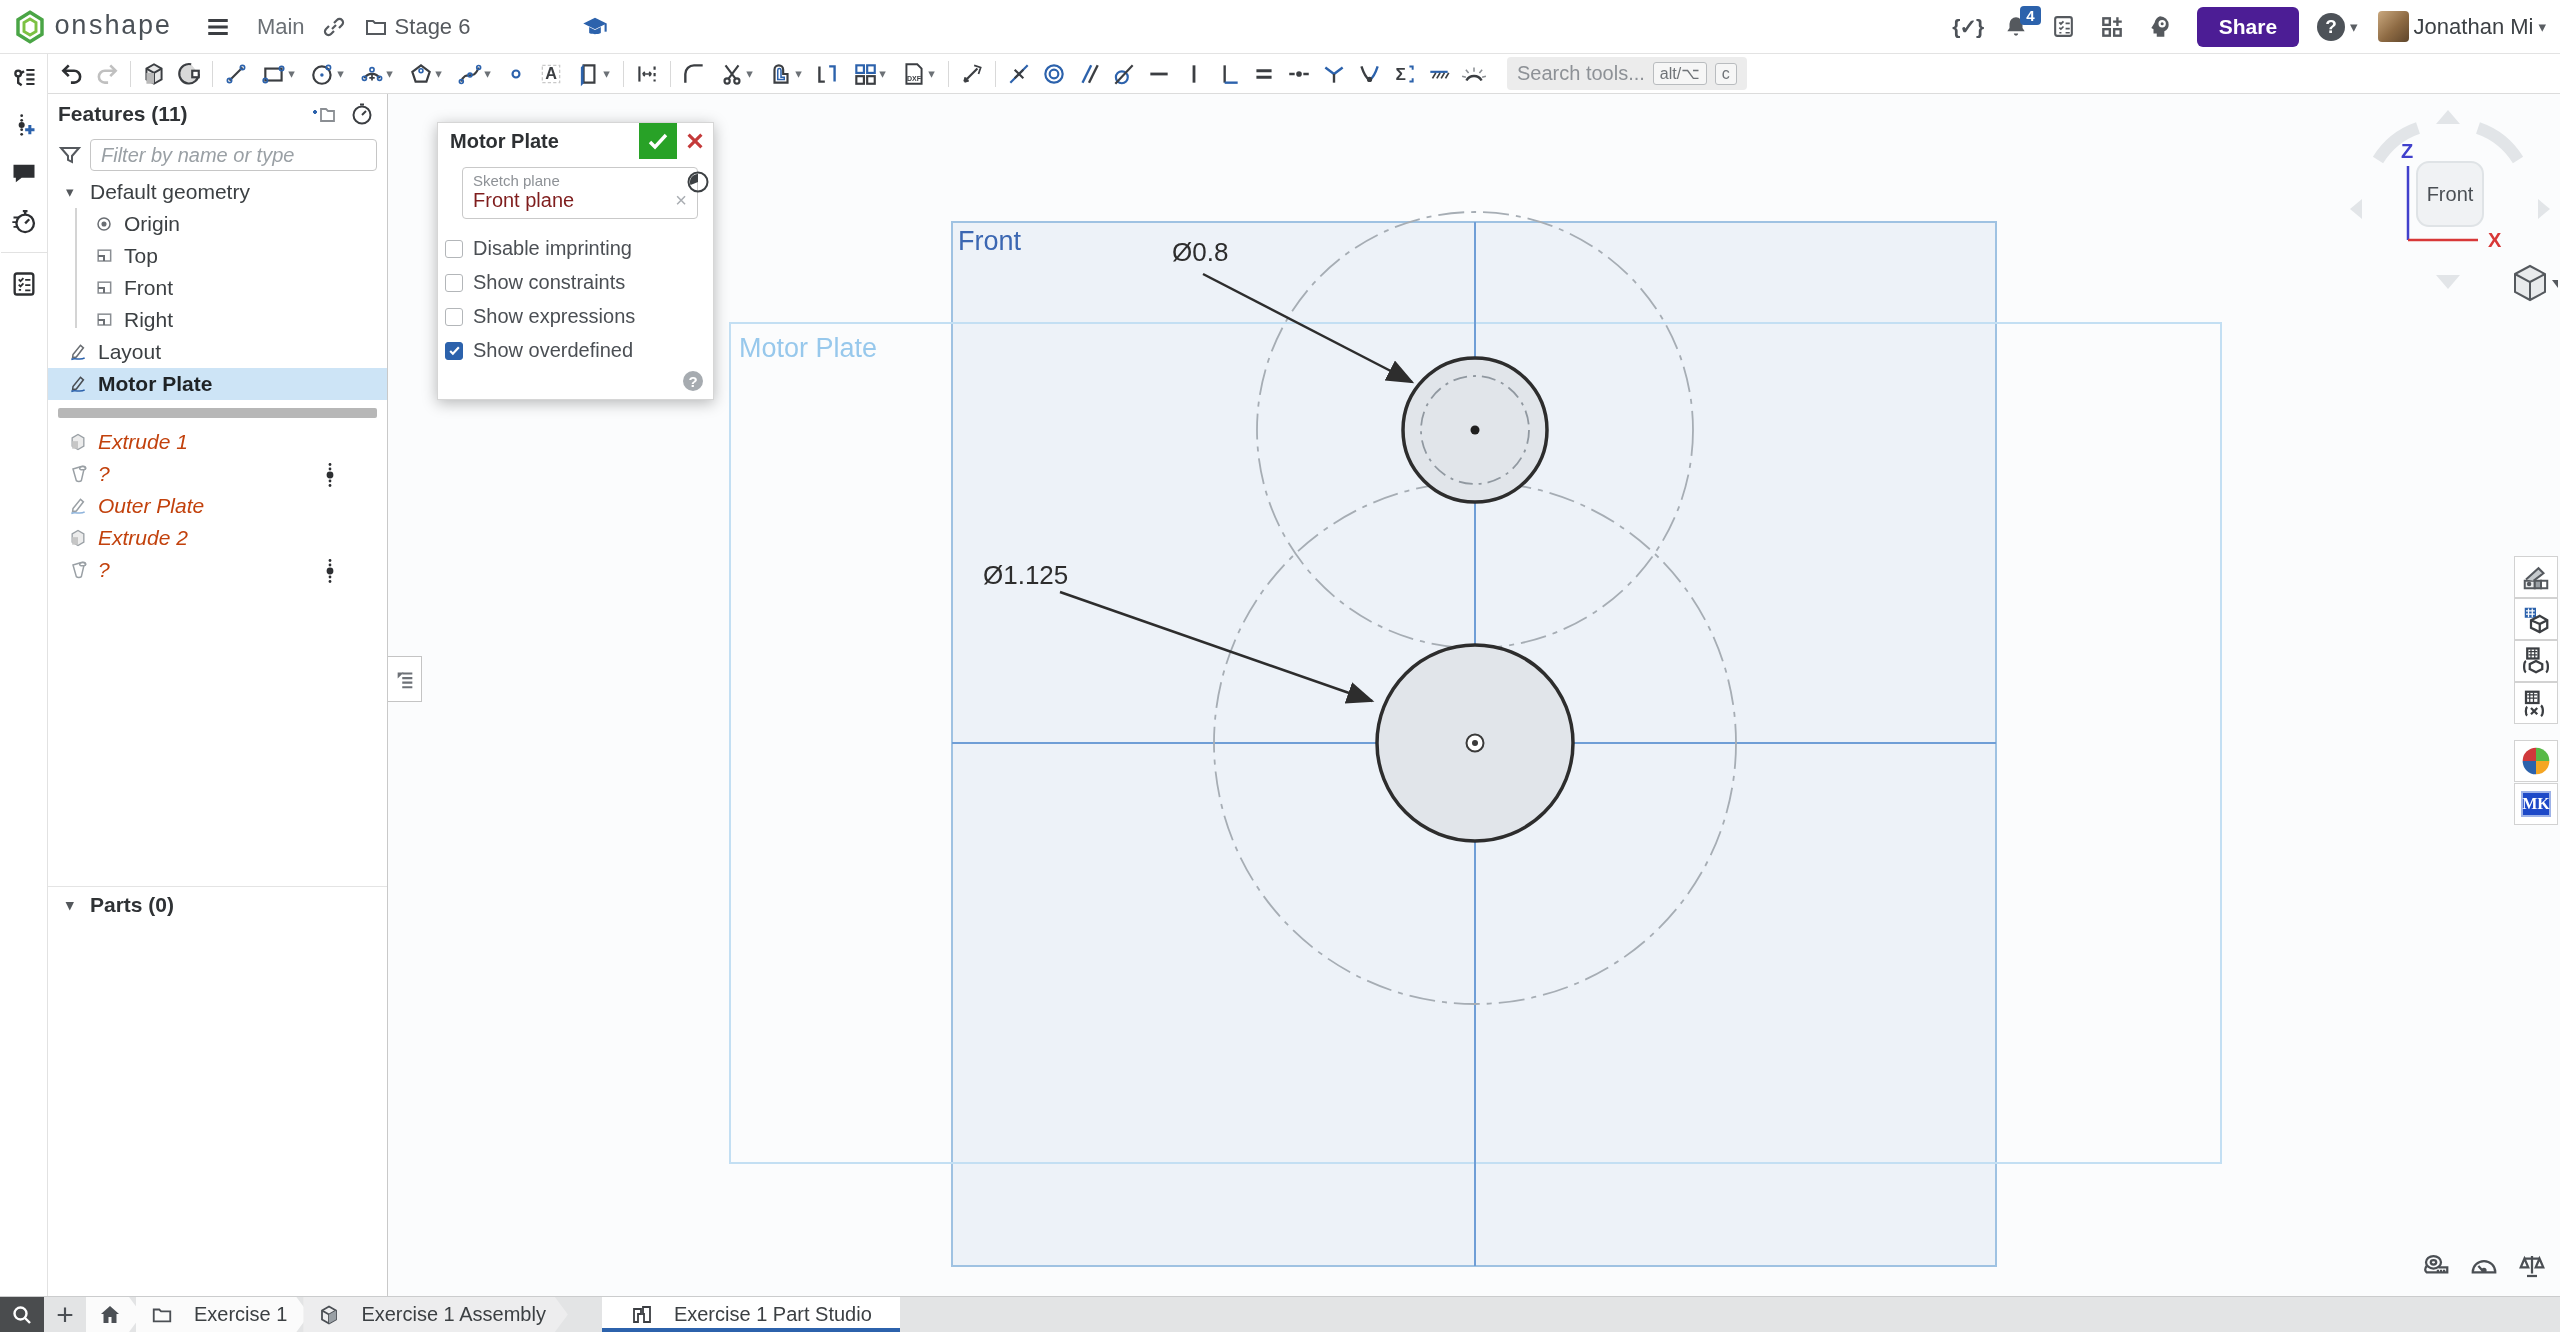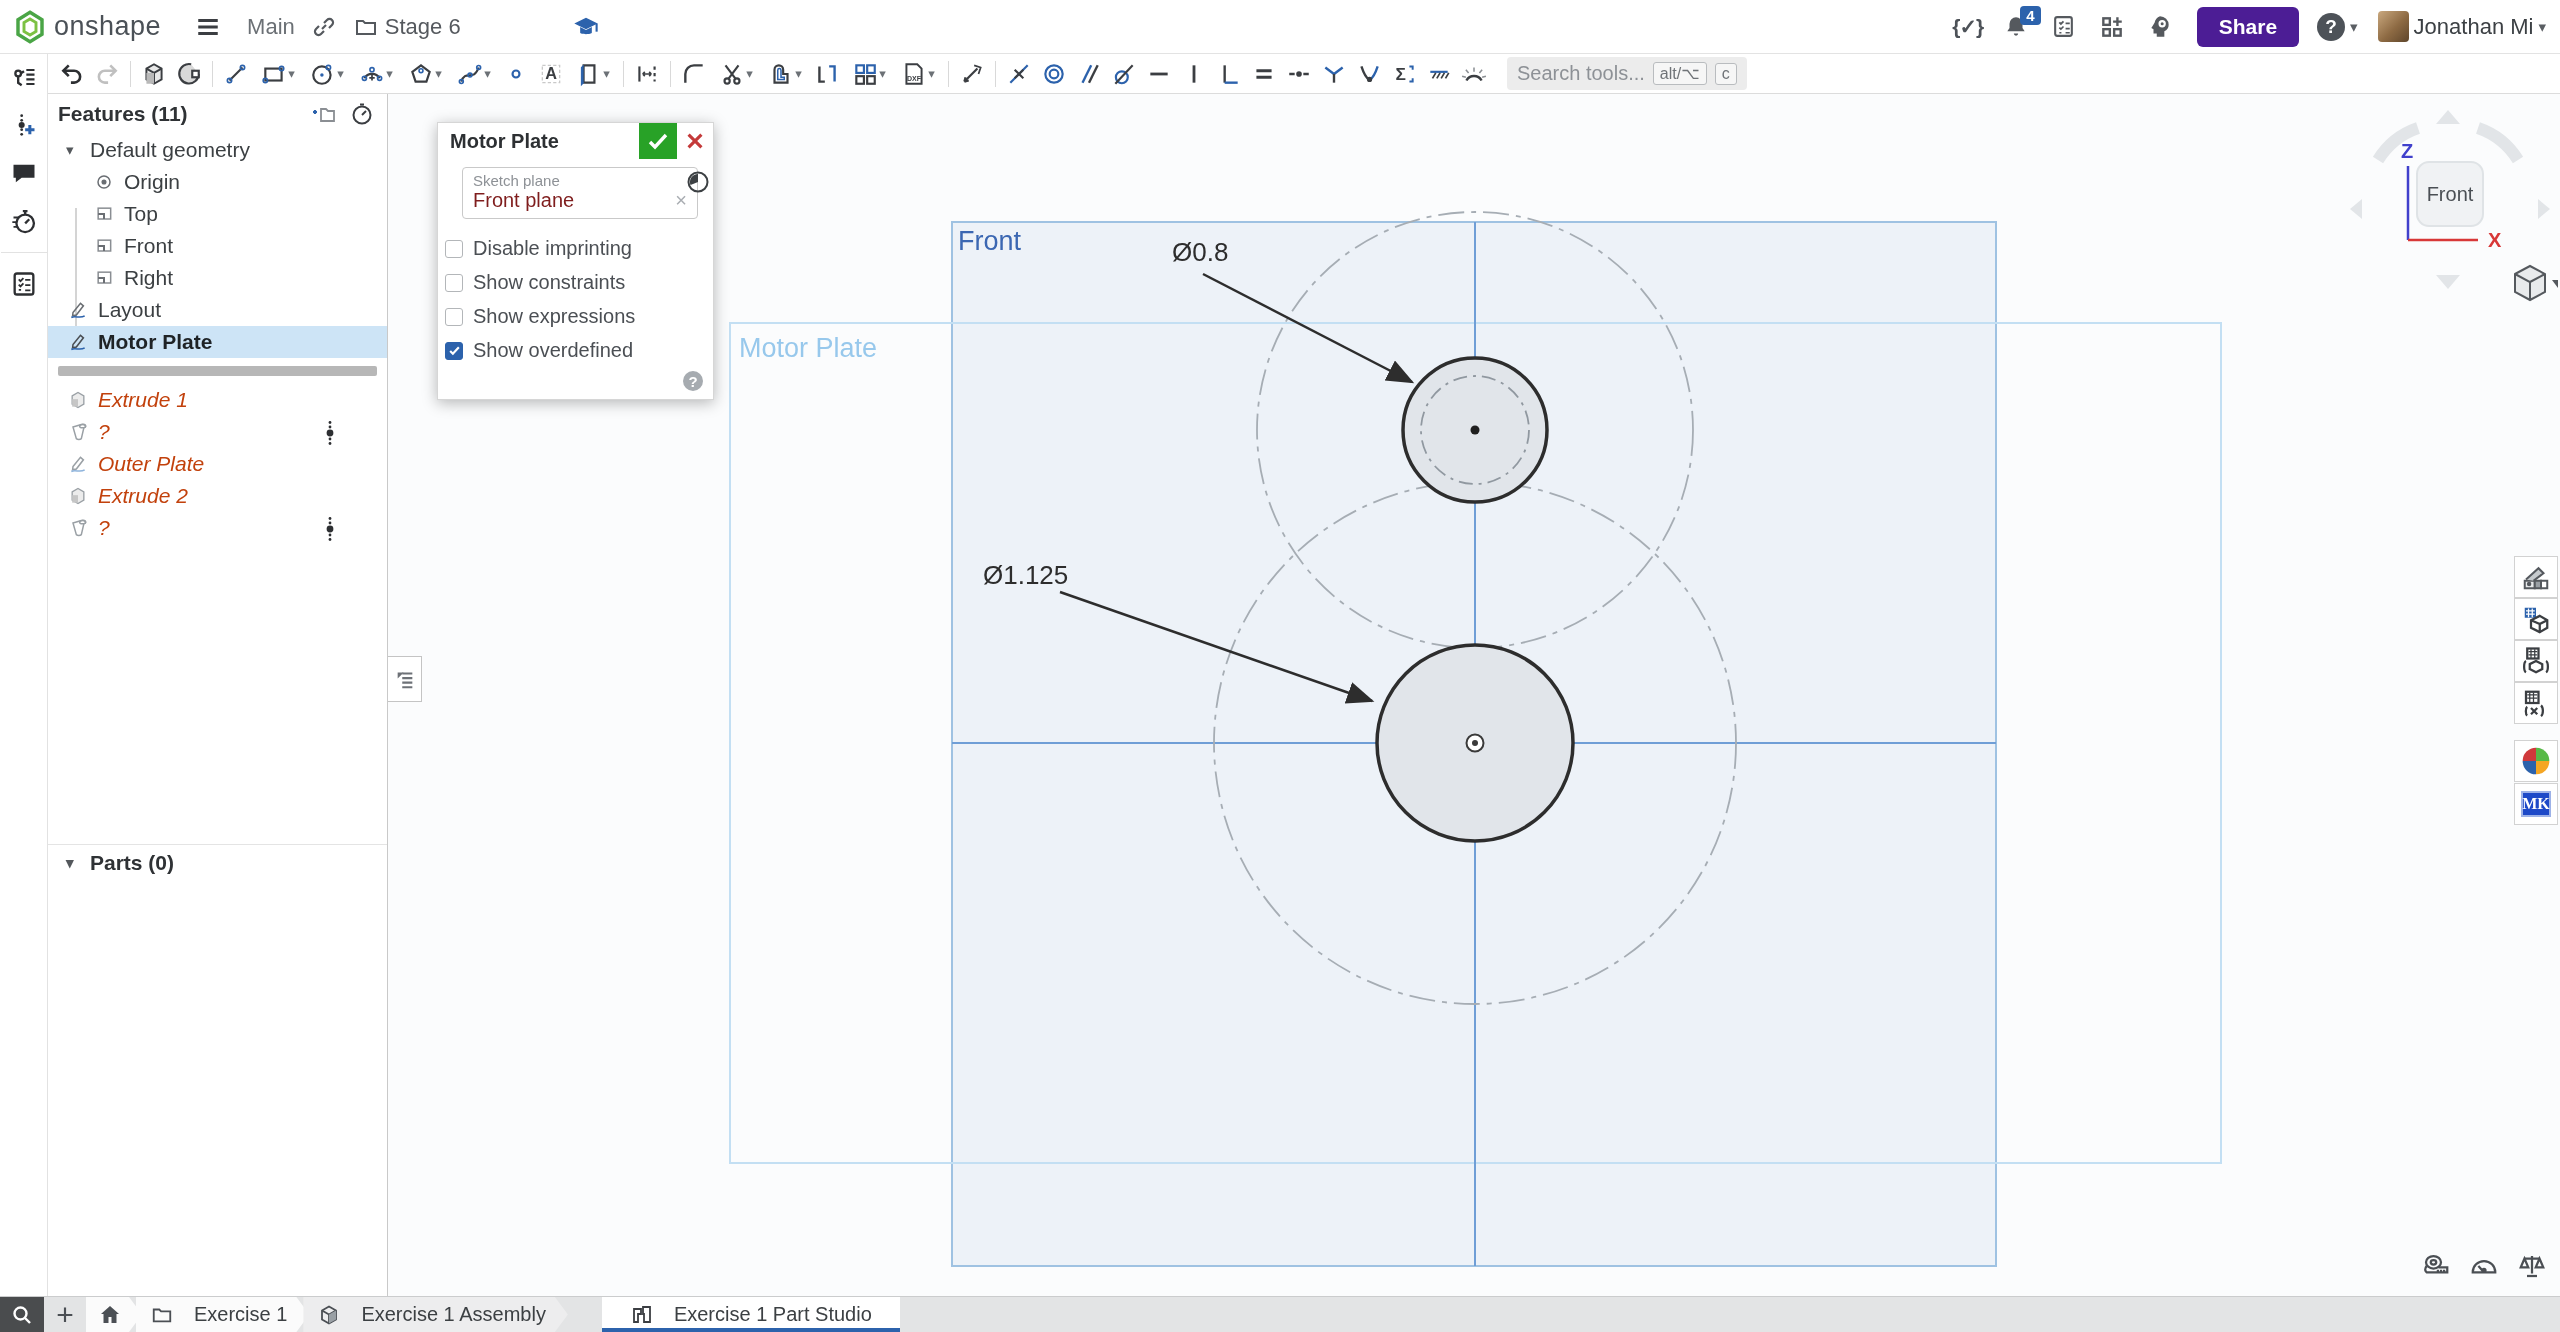--- a/index.html
+++ b/index.html
@@ -2,21 +2,21 @@
 <html><head>
 <meta charset="utf-8">
 <style>
   * { margin:0; padding:0; box-sizing:border-box; }
   html,body { width:2560px; height:1332px; font-family:"Liberation Sans",sans-serif; background:#fff; overflow:hidden; }
   .app { position:relative; width:2560px; height:1332px; background:#fff; color:#333; }
 
   
   .topbar { position:absolute; left:0; top:0; width:2560px; height:54px; background:#fff; border-bottom:1px solid #e3e3e3; display:flex; align-items:center; padding:0 14px; gap:10px; }
   .logo { display:flex; align-items:center; gap:8px; }
-  .logo-text { font-size:27px; color:#4b5157; letter-spacing:.5px; }
+  .logo-text { font-size:27px; color:#4b5157; letter-spacing:.5px;font-family:Liberation Mono, monospace; }
   .icon-btn { display:inline-flex; align-items:center; justify-content:center; width:38px; height:38px; cursor:pointer; color:#4d5258; position:relative; }
   .hamburger { margin-left:18px; }
   .doc-title { font-size:28px; font-weight:bold; color:#1f1f1f; margin-left:4px; white-space:nowrap; }
   .workspace { font-size:22px; color:#6b7075; margin-left:10px; }
   .crumb { display:flex; align-items:center; gap:6px; color:#55595e; font-size:22px; }
   .spacer { flex:1; }
   .badge { position:absolute; top:-2px; right:-6px; background:#2c62ac; color:#fff; font-size:15px; font-weight:bold; padding:1px 6px; border-radius:4px; }
   .share-btn { background:#4c1d95; border:none; color:#fff; font-size:21px; font-weight:bold; padding:8px 22px; border-radius:6px; cursor:pointer; margin:0 8px; font-family:inherit; }
   .help-cluster,.user-cluster { display:flex; align-items:center; gap:5px; cursor:pointer; }
   .help-circle { width:28px; height:28px; border-radius:50%; background:#4d5258; color:#fff; font-size:19px; font-weight:bold; display:flex; align-items:center; justify-content:center; }
@@ -488,20 +488,26 @@
             <path d="M3 8 v4 M1 10 h4" stroke="#2c62ac" stroke-width="2.2"></path>
           </svg>
         </span>
       <span class="fp-hicon">
           <svg width="24" height="24" viewBox="0 0 24 24" fill="none" stroke="#3b3e42" stroke-width="2">
             <circle cx="12" cy="13" r="8.5"></circle>
             <path d="M12 13 l4-4"></path>
             <path d="M10 2.5 h4"></path>
           </svg>
         </span>
+    </div>
+    <div class="fp-filter">
+      <svg width="24" height="24" viewBox="0 0 24 24" fill="none" stroke="#55595e" stroke-width="2">
+          <path d="M3 5 h18 l-7 8 v6 l-4 -2 v-4 Z"></path>
+        </svg>
+      <input type="text" placeholder="Filter by name or type" style="">
     </div>
 
     <div class="frow">
       <span class="chev">▾</span>
       <span>Default geometry</span>
     </div>
     <div class="tree-line"></div>
     <div class="frow child">
       <span class="ficon">
           <svg width="18" height="18" viewBox="0 0 24 24" fill="none" stroke="#6a6e73" stroke-width="2">

